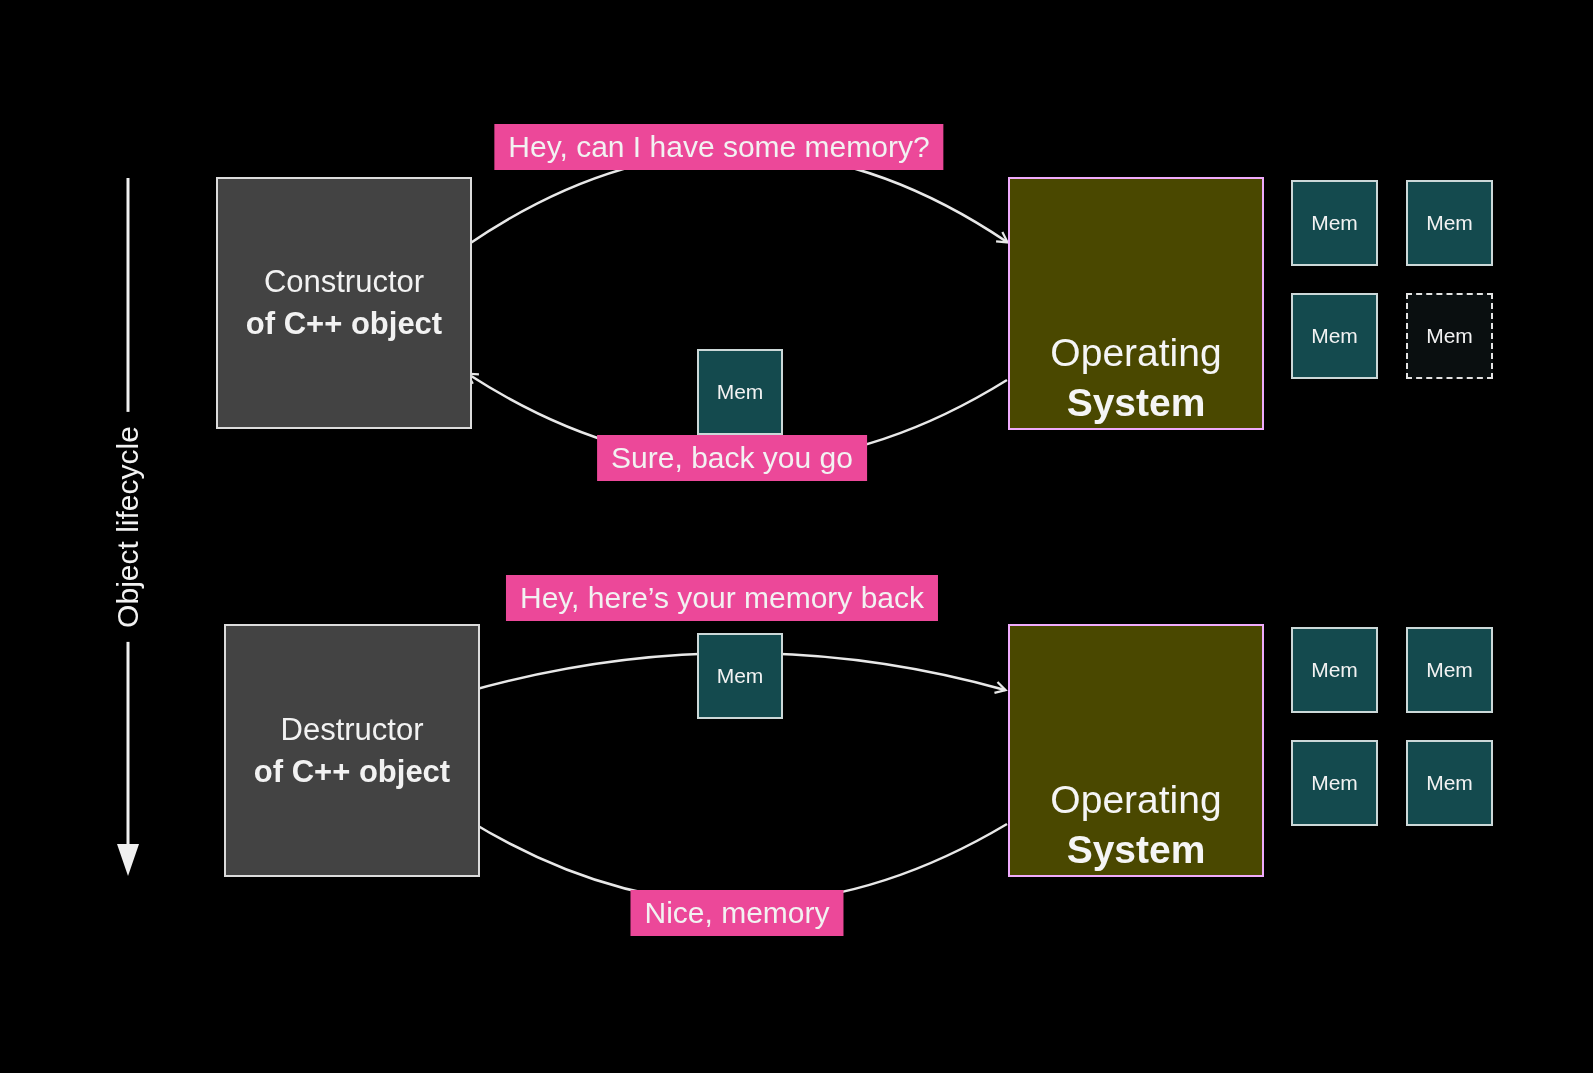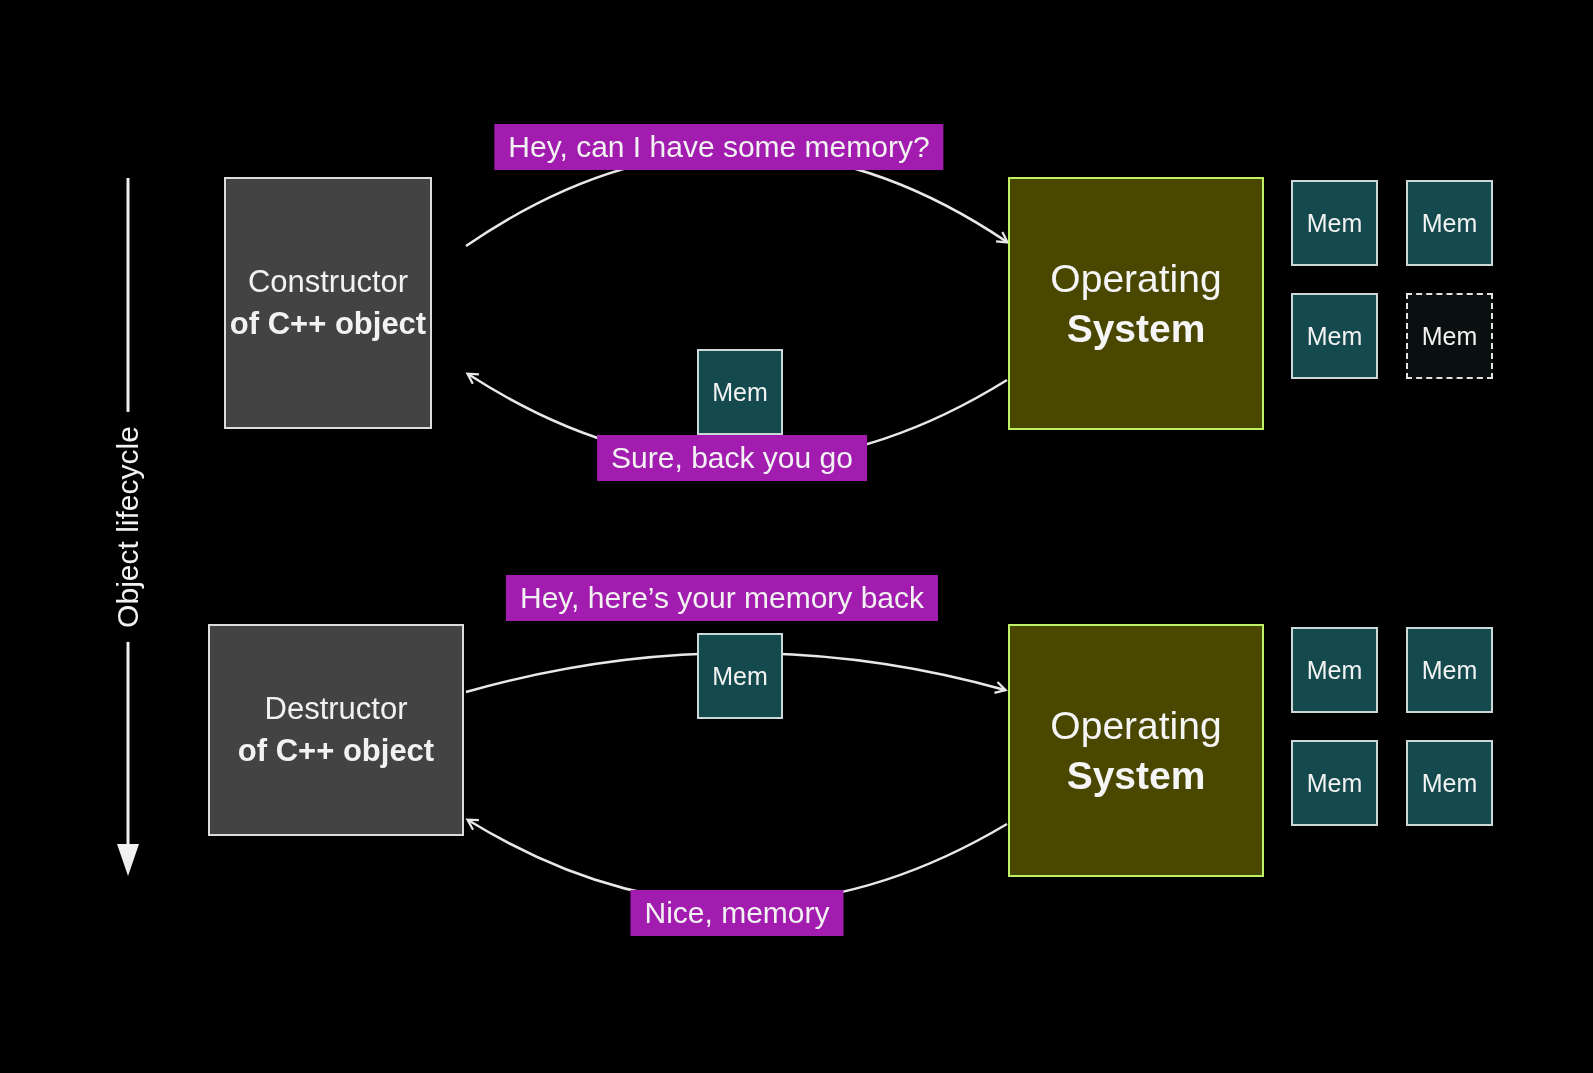--- a/index.html
+++ b/index.html
@@ -7,26 +7,26 @@
     position:relative; width:1593px; height:1073px; background:#000000;
     font-family:"Liberation Sans", sans-serif; overflow:hidden;
   }
   svg.overlay { position:absolute; left:0; top:0; z-index:1; }
   .node {
     position:absolute; z-index:2; box-sizing:border-box;
     display:flex; flex-direction:column; align-items:center; justify-content:center;
     text-align:center;
   }
   .box-gray  { background:#434343; border:2px solid #dcdcdc; color:#f2f2f2; font-size:31px; line-height:42px; }
-  .box-olive { background:#4a4800; border:2px solid #bef264; color:#f5f5f5; font-size:39px; line-height:50px; }
-  .mem       { background:#144a4e; border:2px solid #ccd8d8; color:#f2f2f2; font-size:25px; }
+  .box-olive { background:#4a4800; border:2px solid #f0abfc; color:#f5f5f5; font-size:39px; line-height:50px;justify-content:flex-end; }
+  .mem       { background:#144a4e; border:2px solid #ccd8d8; color:#f2f2f2; font-size:21px; }
   .mem.freed { background:#0a0f10; border:2px dashed #e3e3e3; }
   .speech {
     position:absolute; z-index:3; transform:translate(-50%,-50%);
-    background:#a21caf; color:#f2f2f2; font-size:30px; white-space:nowrap;
+    background:#ec4899; color:#f2f2f2; font-size:30px; white-space:nowrap;
     padding:6px 14px; text-align:center;
   }
   .lifecycle-label {
     position:absolute; z-index:3; transform:translate(-50%,-50%) rotate(-90deg);
     background:#000000; color:#f2f2f2; font-size:30px; white-space:nowrap; padding:4px 14px;
   }
   .line2 { display:block;font-weight:bold; }
 </style>
 </head>
 <body>
@@ -45,41 +45,41 @@
 
     <path d="M 466 246 Q 737 60 1007 242" fill="none" stroke="#e8e8e8" stroke-width="2.5" marker-end="url(#arrowhead)"></path>
     <path d="M 1007 380 Q 737 548 468 374" fill="none" stroke="#e8e8e8" stroke-width="2.5" marker-end="url(#arrowhead)"></path>
 
     <path d="M 466 692 Q 737 615 1005 690" fill="none" stroke="#e8e8e8" stroke-width="2.5" marker-end="url(#arrowhead)"></path>
     <path d="M 1007 824 Q 737 985 468 820" fill="none" stroke="#e8e8e8" stroke-width="2.5" marker-end="url(#arrowhead)"></path>
   </svg>
 
   <div class="lifecycle-label" style="left:128px; top:527px;">Object lifecycle</div>
 
-  <div class="node box-gray" style="left:224px; top:177px; width:208px; height:252px;align-items:center;">
+  <div class="node box-gray" style="left:216px; top:177px; width:256px; height:252px;align-items:center;">
     <span>Constructor</span>
     <span class="line2">of C++ object</span>
   </div>
 
   <div class="node box-olive" style="left:1008px; top:177px; width:256px; height:253px;">
     <span>Operating</span>
     <span class="line2">System</span>
   </div>
 
   <div class="speech" style="left:719px; top:147px;">Hey, can I have some memory?</div>
   <div class="speech" style="left:732px; top:458px;">Sure, back you go</div>
 
   <div class="node mem" style="left:697px; top:349px; width:86px; height:86px;">Mem</div>
 
   <div class="node mem" style="left:1291px; top:180px; width:87px; height:86px;">Mem</div>
   <div class="node mem" style="left:1406px; top:180px; width:87px; height:86px;">Mem</div>
   <div class="node mem" style="left:1291px; top:293px; width:87px; height:86px;">Mem</div>
   <div class="node mem freed" style="left:1406px; top:293px; width:87px; height:86px;">Mem</div>
 
-  <div class="node box-gray" style="left:208px; top:624px; width:256px; height:212px;">
+  <div class="node box-gray" style="left:224px; top:624px; width:256px; height:253px;">
     <span>Destructor</span>
     <span class="line2">of C++ object</span>
   </div>
 
   <div class="node box-olive" style="left:1008px; top:624px; width:256px; height:253px;">
     <span>Operating</span>
     <span class="line2">System</span>
   </div>
 
   <div class="speech" style="left:722px; top:598px;">Hey, here’s your memory back</div>

